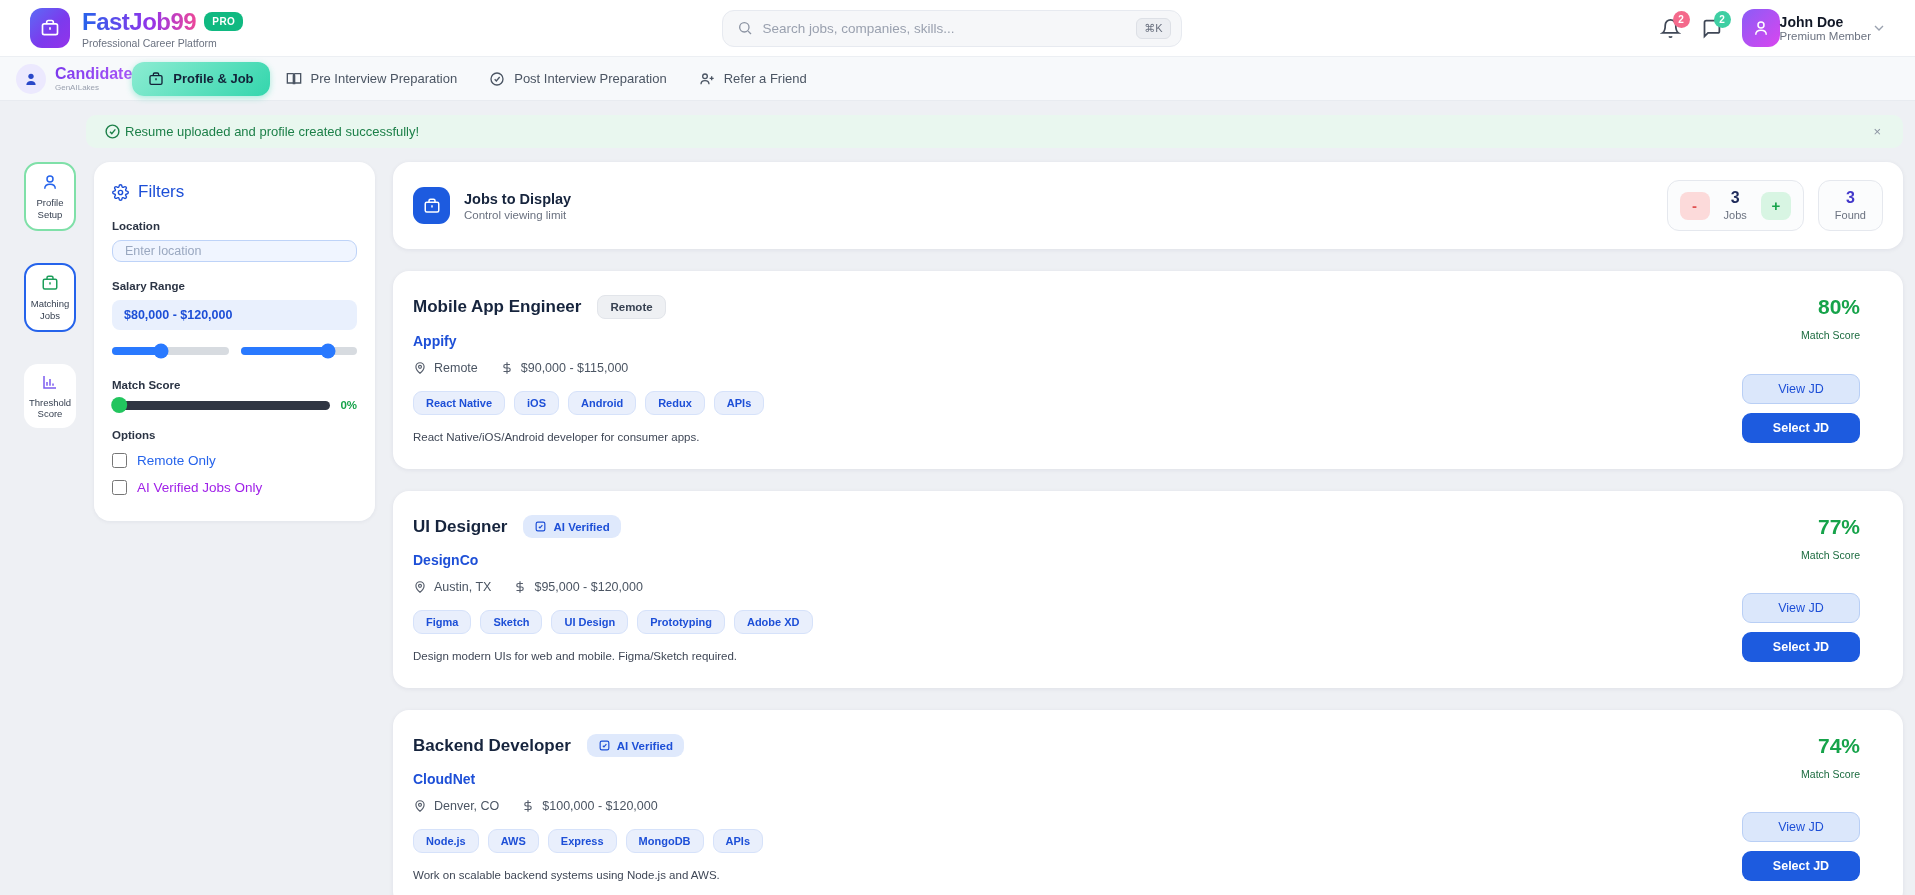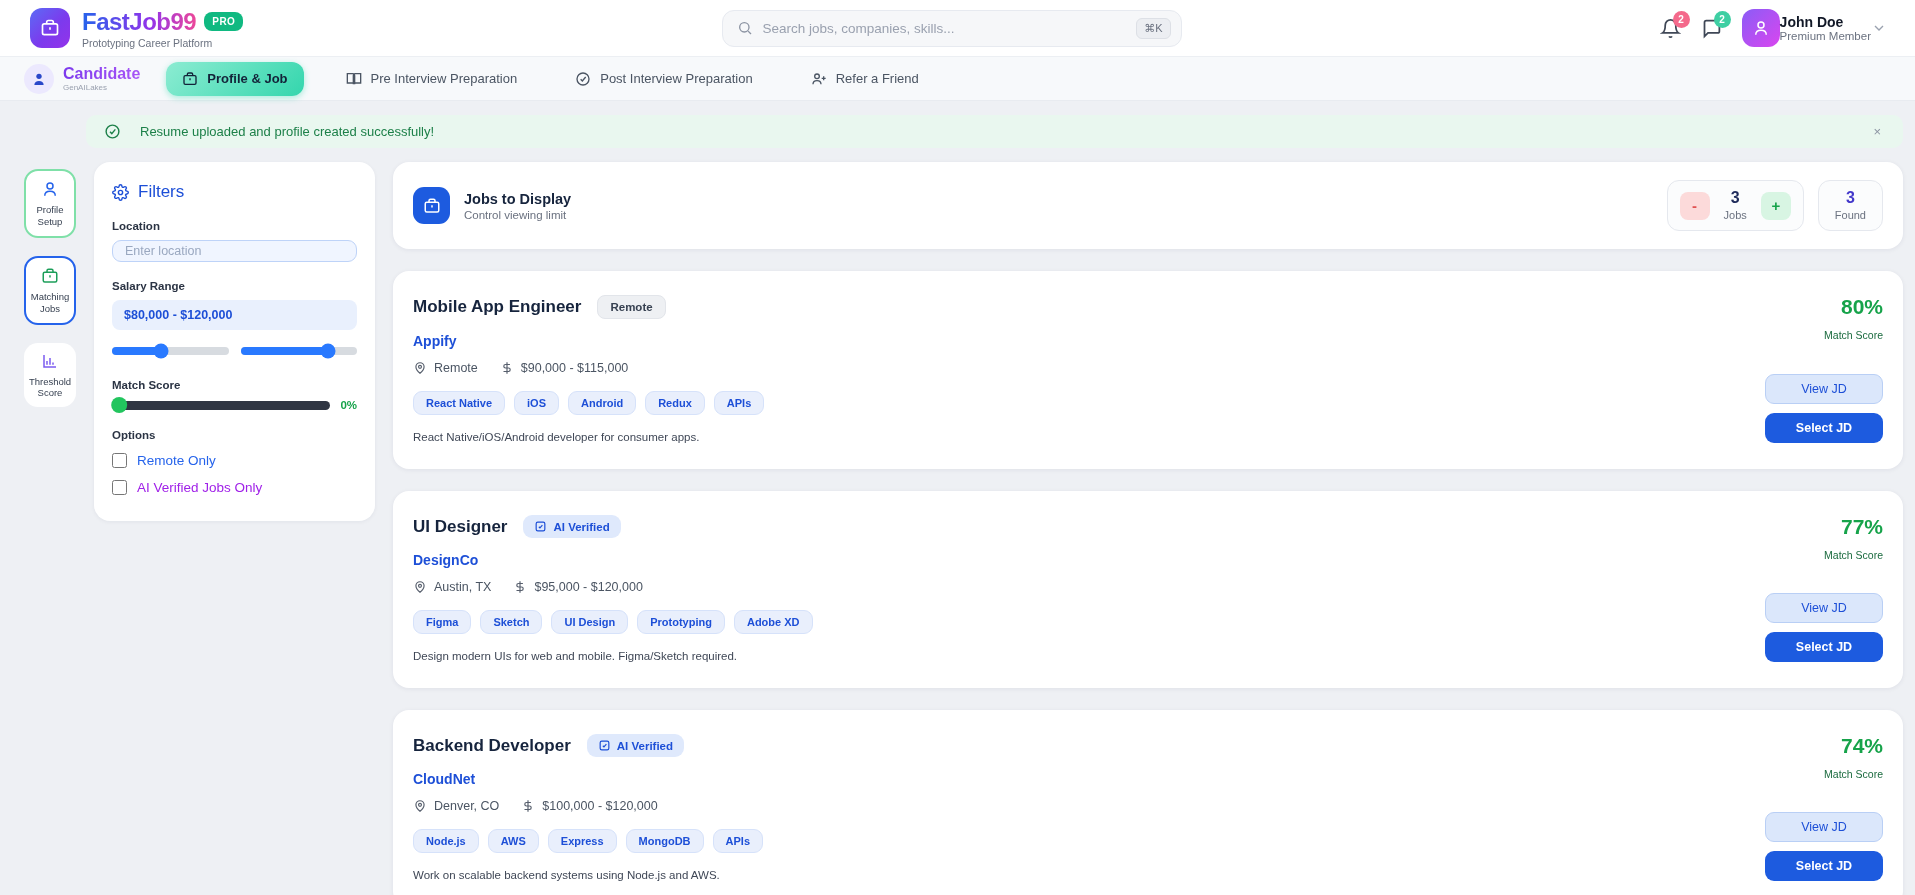--- a/index.html
+++ b/index.html
@@ -29,37 +29,37 @@
     color:#fff; font-size:10px; font-weight:bold; display:flex; align-items:center; justify-content:center; }
   .count-badge.pink { background:#f4698b; }
   .count-badge.teal { background:#3ecfa3; }
   .user-chip { display:flex; align-items:center; cursor:pointer; }
   .avatar { width:38px; height:38px; border-radius:12px; background:linear-gradient(135deg,#8b5cf6,#d946ef); display:flex; align-items:center; justify-content:center; color:#fff; }
   .user-name { font-size:14px; font-weight:bold; color:#111827; }
   .user-role { font-size:11.5px; color:#6b7280; }
   .chev { color:#9aa1af; }
 
   
-  .nav { height:44px; background:#f7f9fb; border-bottom:1px solid #e8ebf0; display:flex; align-items:center; padding:0 24px; gap:26px; }
+  .nav { height:44px; background:#f7f9fb; border-bottom:1px solid #e8ebf0; display:flex; align-items:center; padding:0 16px; }
   .persona { display:flex; align-items:center; gap:9px; }
   .persona-avatar { width:30px; height:30px; border-radius:50%; background:#ece9fe; color:#2948c9; display:flex; align-items:center; justify-content:center; }
   .persona-label { font-size:16px; font-weight:bold; background:linear-gradient(90deg,#7c3aed,#a855f7); -webkit-background-clip:text; background-clip:text; color:transparent; }
   .persona-sub { font-size:8px; color:#9aa1af; }
   .tab { display:flex; align-items:center; gap:9px; font-size:13px; color:#4b5563; padding:9px 16px; border-radius:12px; cursor:pointer; white-space:nowrap; }
   .tab.active { background:linear-gradient(135deg,#8cecd2,#34d6ad); color:#132339; font-weight:bold; box-shadow:0 2px 6px rgba(52,214,173,.4); }
   .tab svg { flex:0 0 auto; }
 
   
-  .banner { margin:14px 12px 0 86px; background:#e9f7ef; border-radius:10px; height:33px; display:flex; align-items:center; padding:0 18px; gap:19px; }
+  .banner { margin:14px 12px 0 86px; background:#e9f7ef; border-radius:10px; height:33px; display:flex; align-items:center; padding:0 18px; gap:4px; }
   .banner-text { color:#1d8049; font-size:13px; flex:1; }
   .banner-close { color:#8b93a2; font-size:13px; cursor:pointer; padding:0 4px; }
 
   
   .content { display:flex; align-items:flex-start; padding:14px 12px 0 24px; gap:18px; }
-  .mini-sidebar { width:52px; display:flex; flex-direction:column; gap:18px; flex:0 0 auto;margin-top:7px; }
+  .mini-sidebar { width:52px; display:flex; flex-direction:column; gap:32px; flex:0 0 auto; }
   .mini-item { background:#fff; border-radius:14px; padding:9px 3px 8px; text-align:center; font-size:9.5px; color:#374151; cursor:pointer; line-height:1.25; }
   .mini-item .mi-icon { display:flex; justify-content:center; margin-bottom:6px; }
   .mini-item.b-green { border:2px solid #7fe0a8; }
   .mini-item.b-blue { border:2px solid #2563eb; }
   .mi-blue { color:#2563eb; } .mi-green { color:#1c9e5a; } .mi-purple { color:#7c5cf0; }
 
   
   .filters { width:281px; flex:0 0 auto; background:#fff; border-radius:16px; padding:20px 18px 26px; box-shadow:0 1px 4px rgba(23,32,64,.06); }
   .filters-title { display:flex; align-items:center; gap:9px; color:#1d4fd7; font-size:17px; font-weight:normal; margin-bottom:18px; }
   .f-label { font-size:11.5px; font-weight:bold; color:#2b3444; margin-bottom:8px; }
@@ -93,21 +93,21 @@
   .step-minus { background:#fcdada; color:#e05252; }
   .step-plus { background:#d8f5e3; color:#16a34a; }
   .step-mid { text-align:center; }
   .step-count { font-size:16px; font-weight:bold; color:#1e2a5a; line-height:1; }
   .step-label { font-size:11px; color:#6b7280; margin-top:3px; }
   .found-box { border:1px solid #e5e8ee; border-radius:12px; padding:9px 16px; text-align:center; background:#fbfcfd; }
   .found-count { font-size:16px; font-weight:bold; color:#4338ca; line-height:1; }
   .found-label { font-size:11px; color:#6b7280; margin-top:3px; }
 
   
-  .job-card { display:flex; padding:24px 20px 26px 20px; }
+  .job-card { display:flex; padding:24px 43px 26px 20px; }
   .job-main { flex:1; min-width:0; }
   .job-title-row { display:flex; align-items:center; gap:16px; margin-bottom:14px; }
   .job-title { font-size:17px; font-weight:bold; color:#16243d; }
   .badge-muted { background:#eef0f3; border:1px solid #e2e5ea; color:#374151; font-size:11.5px; font-weight:bold; padding:5px 12px; border-radius:8px; }
   .badge-ai { background:#dfe9fc; color:#1d4fd7; font-size:11.5px; font-weight:bold; padding:5px 11px; border-radius:9px; display:flex; align-items:center; gap:6px; }
   .job-company { font-size:14px; font-weight:bold; color:#1d4fd7; margin-bottom:12px; }
   .job-meta { display:flex; align-items:center; gap:7px; font-size:12.5px; color:#4b5563; margin-bottom:16px; }
   .job-meta .sep { width:8px; }
   .meta-ic { color:#565e6c; display:flex; }
   .tags { display:flex; gap:9px; margin-bottom:16px; flex-wrap:wrap; }
@@ -131,21 +131,21 @@
           <path d="M8 7V5a2 2 0 0 1 2-2h4a2 2 0 0 1 2 2v2"></path>
           <path d="M12 11v3"></path>
         </svg>
       <span class="logo-spark">⚡</span>
     </div>
     <div>
       <div class="brand-line">
         <span class="brand-name">FastJob99</span>
         <span class="pro-badge">PRO</span>
       </div>
-      <div class="brand-tagline">Prototyping Career Platform</div>
+      <div class="brand-tagline">Professional Career Platform</div>
     </div>
   </div>
 
   <div class="search-wrap">
     <svg width="16" height="16" viewBox="0 0 24 24" fill="none" stroke="currentColor" stroke-width="2">
         <circle cx="11" cy="11" r="7"></circle>
         <path d="M21 21l-4.3-4.3"></path>
       </svg>
     <input class="search-input" type="text" placeholder="Search jobs, companies, skills..." style="">
     <span class="kbd">⌘K</span>

